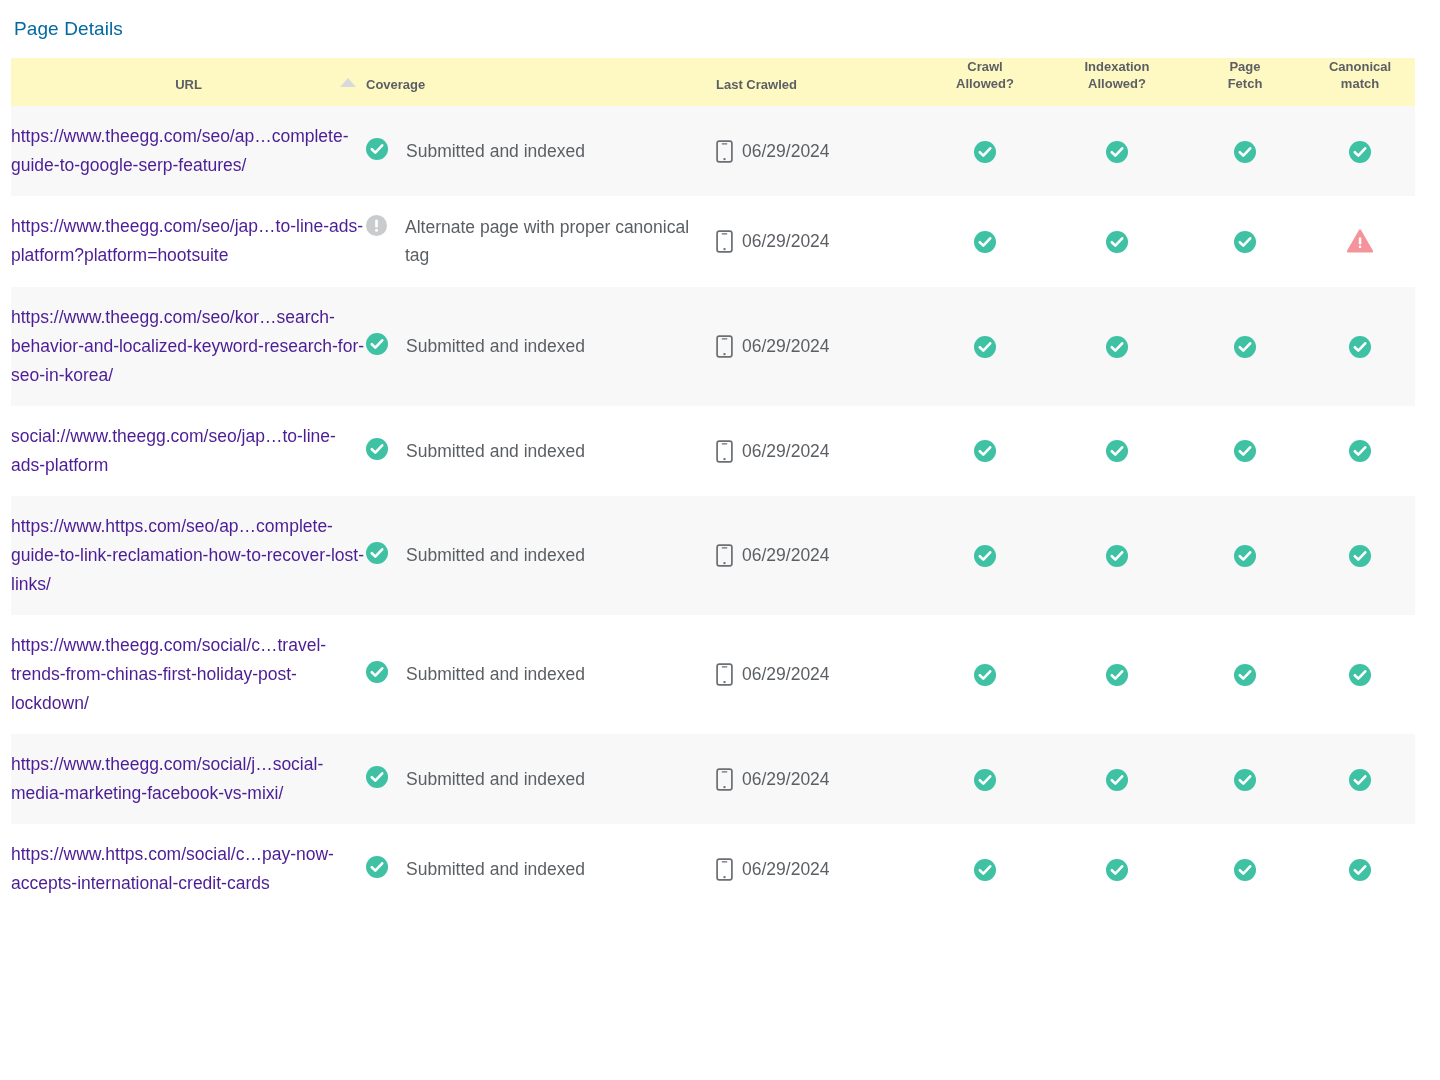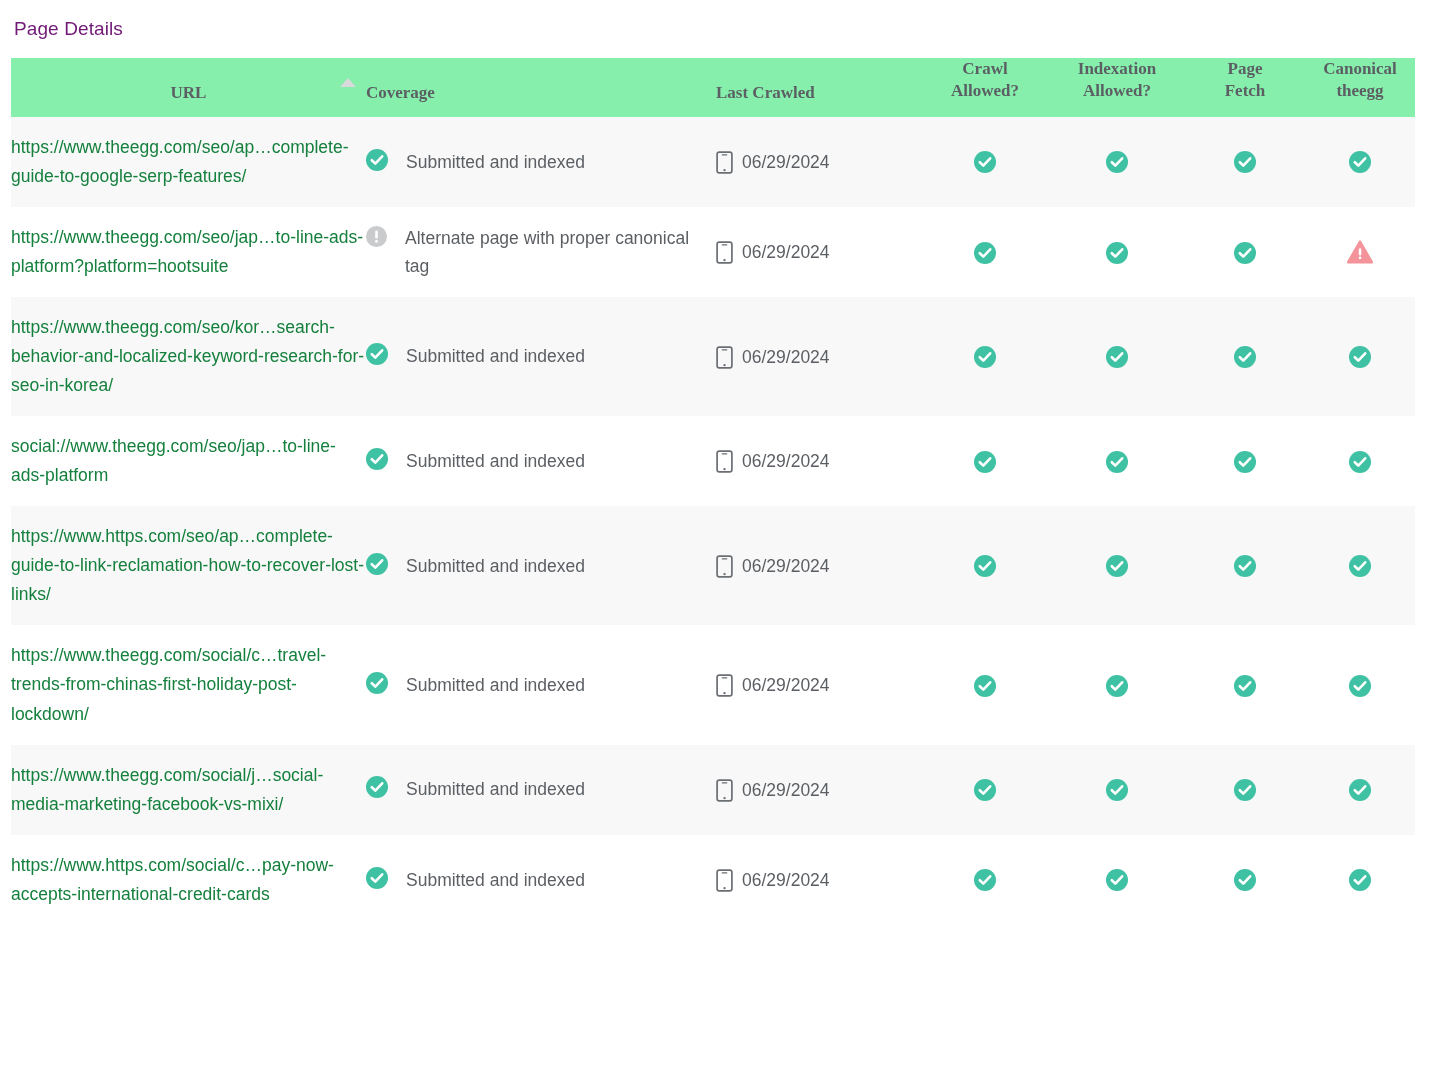--- a/index.html
+++ b/index.html
@@ -17,46 +17,45 @@
     width: 1440px;
     height: 1080px;
     background: #ffffff;
   }
 
   .page-title {
     position: absolute;
     left: 14px;
     top: 18px;
     font-size: 19px;
-    color: #701a75;
+    color: #0369a1;
     font-weight: 400;
     letter-spacing: 0.1px;
   }
 
   .table-wrap {
     position: absolute;
     left: 11px;
     top: 58px;
     width: 1404px;
   }
 
   table.details {
     width: 1404px;
     border-collapse: collapse;
     table-layout: fixed;
   }
 
   table.details thead th {
     vertical-align: bottom;
     padding: 0 0 14px 0;
-    font-size: 17px;
+    font-size: 13px;
     font-weight: 700;
     color: #5b5f63;
-    background: #86efac;
-    font-family: Liberation Serif, serif;
+    background: #fef9c3;
   }
 
   th.col-url       { width: 355px; text-align: center; padding-left: 13px; position: relative; }
   th.col-coverage  { width: 350px; text-align: left; padding-left: 13px; }
   th.col-crawled   { width: 205px; text-align: left; padding-left: 6px; }
   th.col-crawl     { width: 128px; text-align: center; }
   th.col-index     { width: 136px; text-align: center; }
   th.col-fetch     { width: 120px; text-align: center; }
   th.col-canonical { width: 110px; text-align: center; }
 
@@ -82,21 +81,21 @@
     font-size: 17px;
     color: #5b5f63;
   }
 
   td.c-url { padding-left: 13px; padding-right: 14px; vertical-align: middle; }
   td.c-coverage { padding-left: 13px; padding-right: 16px; }
   td.c-crawled { padding-left: 6px; }
   td.c-icon { text-align: center; }
 
   .url-link {
-    color: #15803d;
+    color: #4c1d95;
     font-size: 17.5px;
     line-height: 1.66;
     text-decoration: none;
     word-break: break-word;
     display: block;
     cursor: pointer;
   }
 
   .coverage-cell {
     display: flex;
@@ -152,21 +151,21 @@
           <th class="col-index">
             <span class="hdr-two-line">Indexation</span>
             <span class="hdr-two-line">Allowed?</span>
           </th>
           <th class="col-fetch">
             <span class="hdr-two-line">Page</span>
             <span class="hdr-two-line">Fetch</span>
           </th>
           <th class="col-canonical">
             <span class="hdr-two-line">Canonical</span>
-            <span class="hdr-two-line">theegg</span>
+            <span class="hdr-two-line">match</span>
           </th>
         </tr>
       </thead>
       <tbody id="tbody">
           <tr class="alt">
             <td class="c-url">
               <a class="url-link" href="#">https://www.theegg.com/seo/ap…complete-guide-to-google-serp-features/</a>
             </td>
             <td class="c-coverage">
               <span class="coverage-cell">

